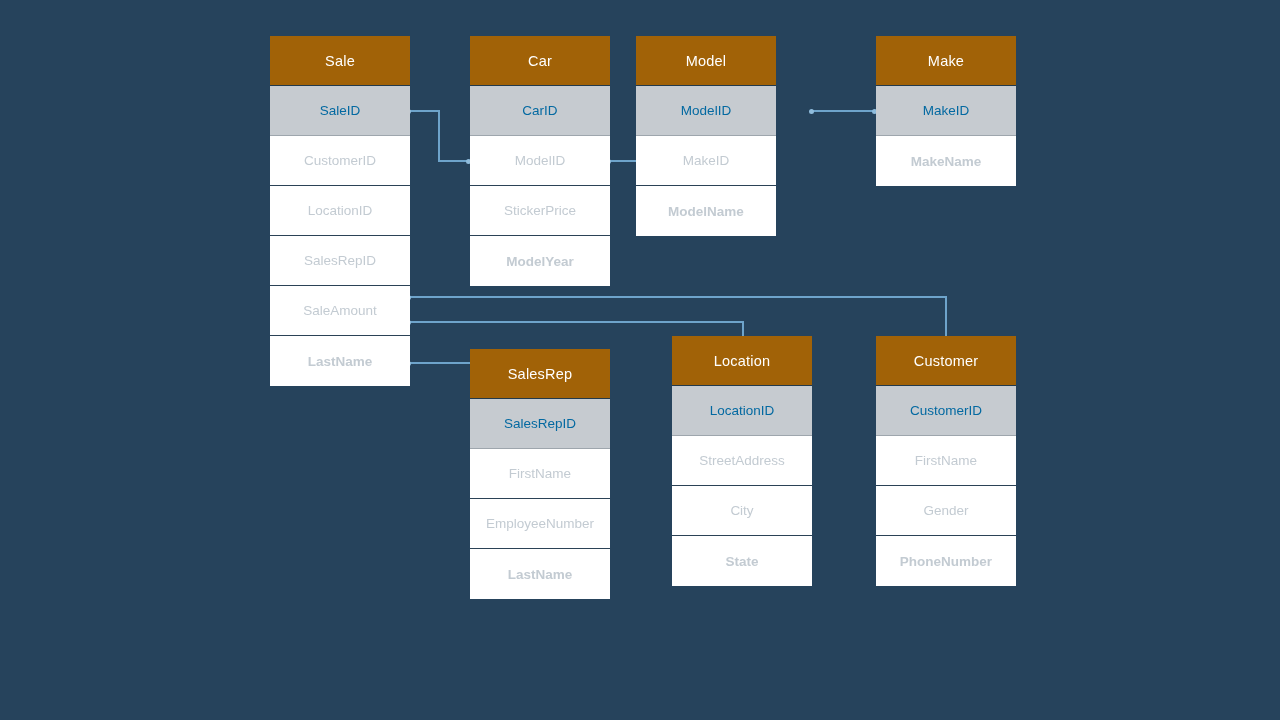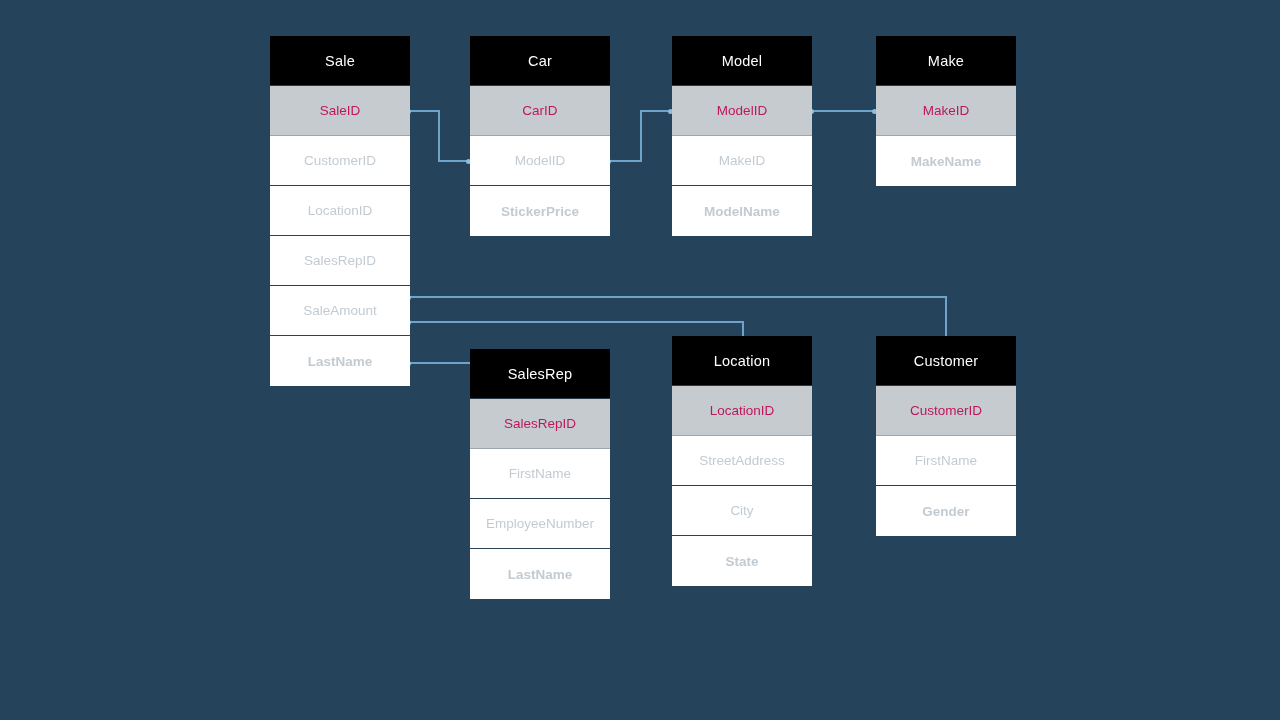--- a/index.html
+++ b/index.html
@@ -19,21 +19,21 @@
     height: 720px;
   }
   .er-table {
     position: absolute;
     width: 140px;
     box-sizing: border-box;
     z-index: 3;
   }
   .tbl-header {
     height: 50px;
-    background: #000000;
+    background: #a16207;
     color: #ffffff;
     font-size: 14.5px;
     display: flex;
     align-items: center;
     justify-content: center;
     letter-spacing: 0.2px;
     box-sizing: border-box;
     border-bottom: 1px solid #23394a;
   }
   .tbl-row {
@@ -47,21 +47,21 @@
     box-sizing: border-box;
     border-bottom: 1px solid #2b4256;
     white-space: nowrap;
   }
   .tbl-row:last-child {
     border-bottom: none;
     font-weight: bold;
   }
   .tbl-row.pk {
     background: #c6cbd0;
-    color: #be185d;
+    color: #0369a1;
     border-bottom: 1px solid #9ea6ad;
   }
   .conn {
     position: absolute;
     background: #6ea4cb;
     z-index: 1;
   }
   .conn.h {
     height: 2px;
   }
@@ -117,22 +117,23 @@
         <div class="tbl-row">LocationID</div>
         <div class="tbl-row">SalesRepID</div>
         <div class="tbl-row">SaleAmount</div>
         <div class="tbl-row">LastName</div>
       </div>
       <div class="er-table" style="left: 470px; top: 36px;">
         <div class="tbl-header">Car</div>
         <div class="tbl-row pk">CarID</div>
         <div class="tbl-row">ModelID</div>
         <div class="tbl-row">StickerPrice</div>
+        <div class="tbl-row">ModelYear</div>
       </div>
-      <div class="er-table" style="left: 672px; top: 36px;">
+      <div class="er-table" style="left: 636px; top: 36px;">
         <div class="tbl-header">Model</div>
         <div class="tbl-row pk">ModelID</div>
         <div class="tbl-row">MakeID</div>
         <div class="tbl-row">ModelName</div>
       </div>
       <div class="er-table" style="left: 876px; top: 36px;">
         <div class="tbl-header">Make</div>
         <div class="tbl-row pk">MakeID</div>
         <div class="tbl-row">MakeName</div>
       </div>
@@ -148,16 +149,17 @@
         <div class="tbl-row pk">LocationID</div>
         <div class="tbl-row">StreetAddress</div>
         <div class="tbl-row">City</div>
         <div class="tbl-row">State</div>
       </div>
       <div class="er-table" style="left: 876px; top: 336px;">
         <div class="tbl-header">Customer</div>
         <div class="tbl-row pk">CustomerID</div>
         <div class="tbl-row">FirstName</div>
         <div class="tbl-row">Gender</div>
+        <div class="tbl-row">PhoneNumber</div>
       </div>
     </div>
 
 </div>
 
 </body></html>

